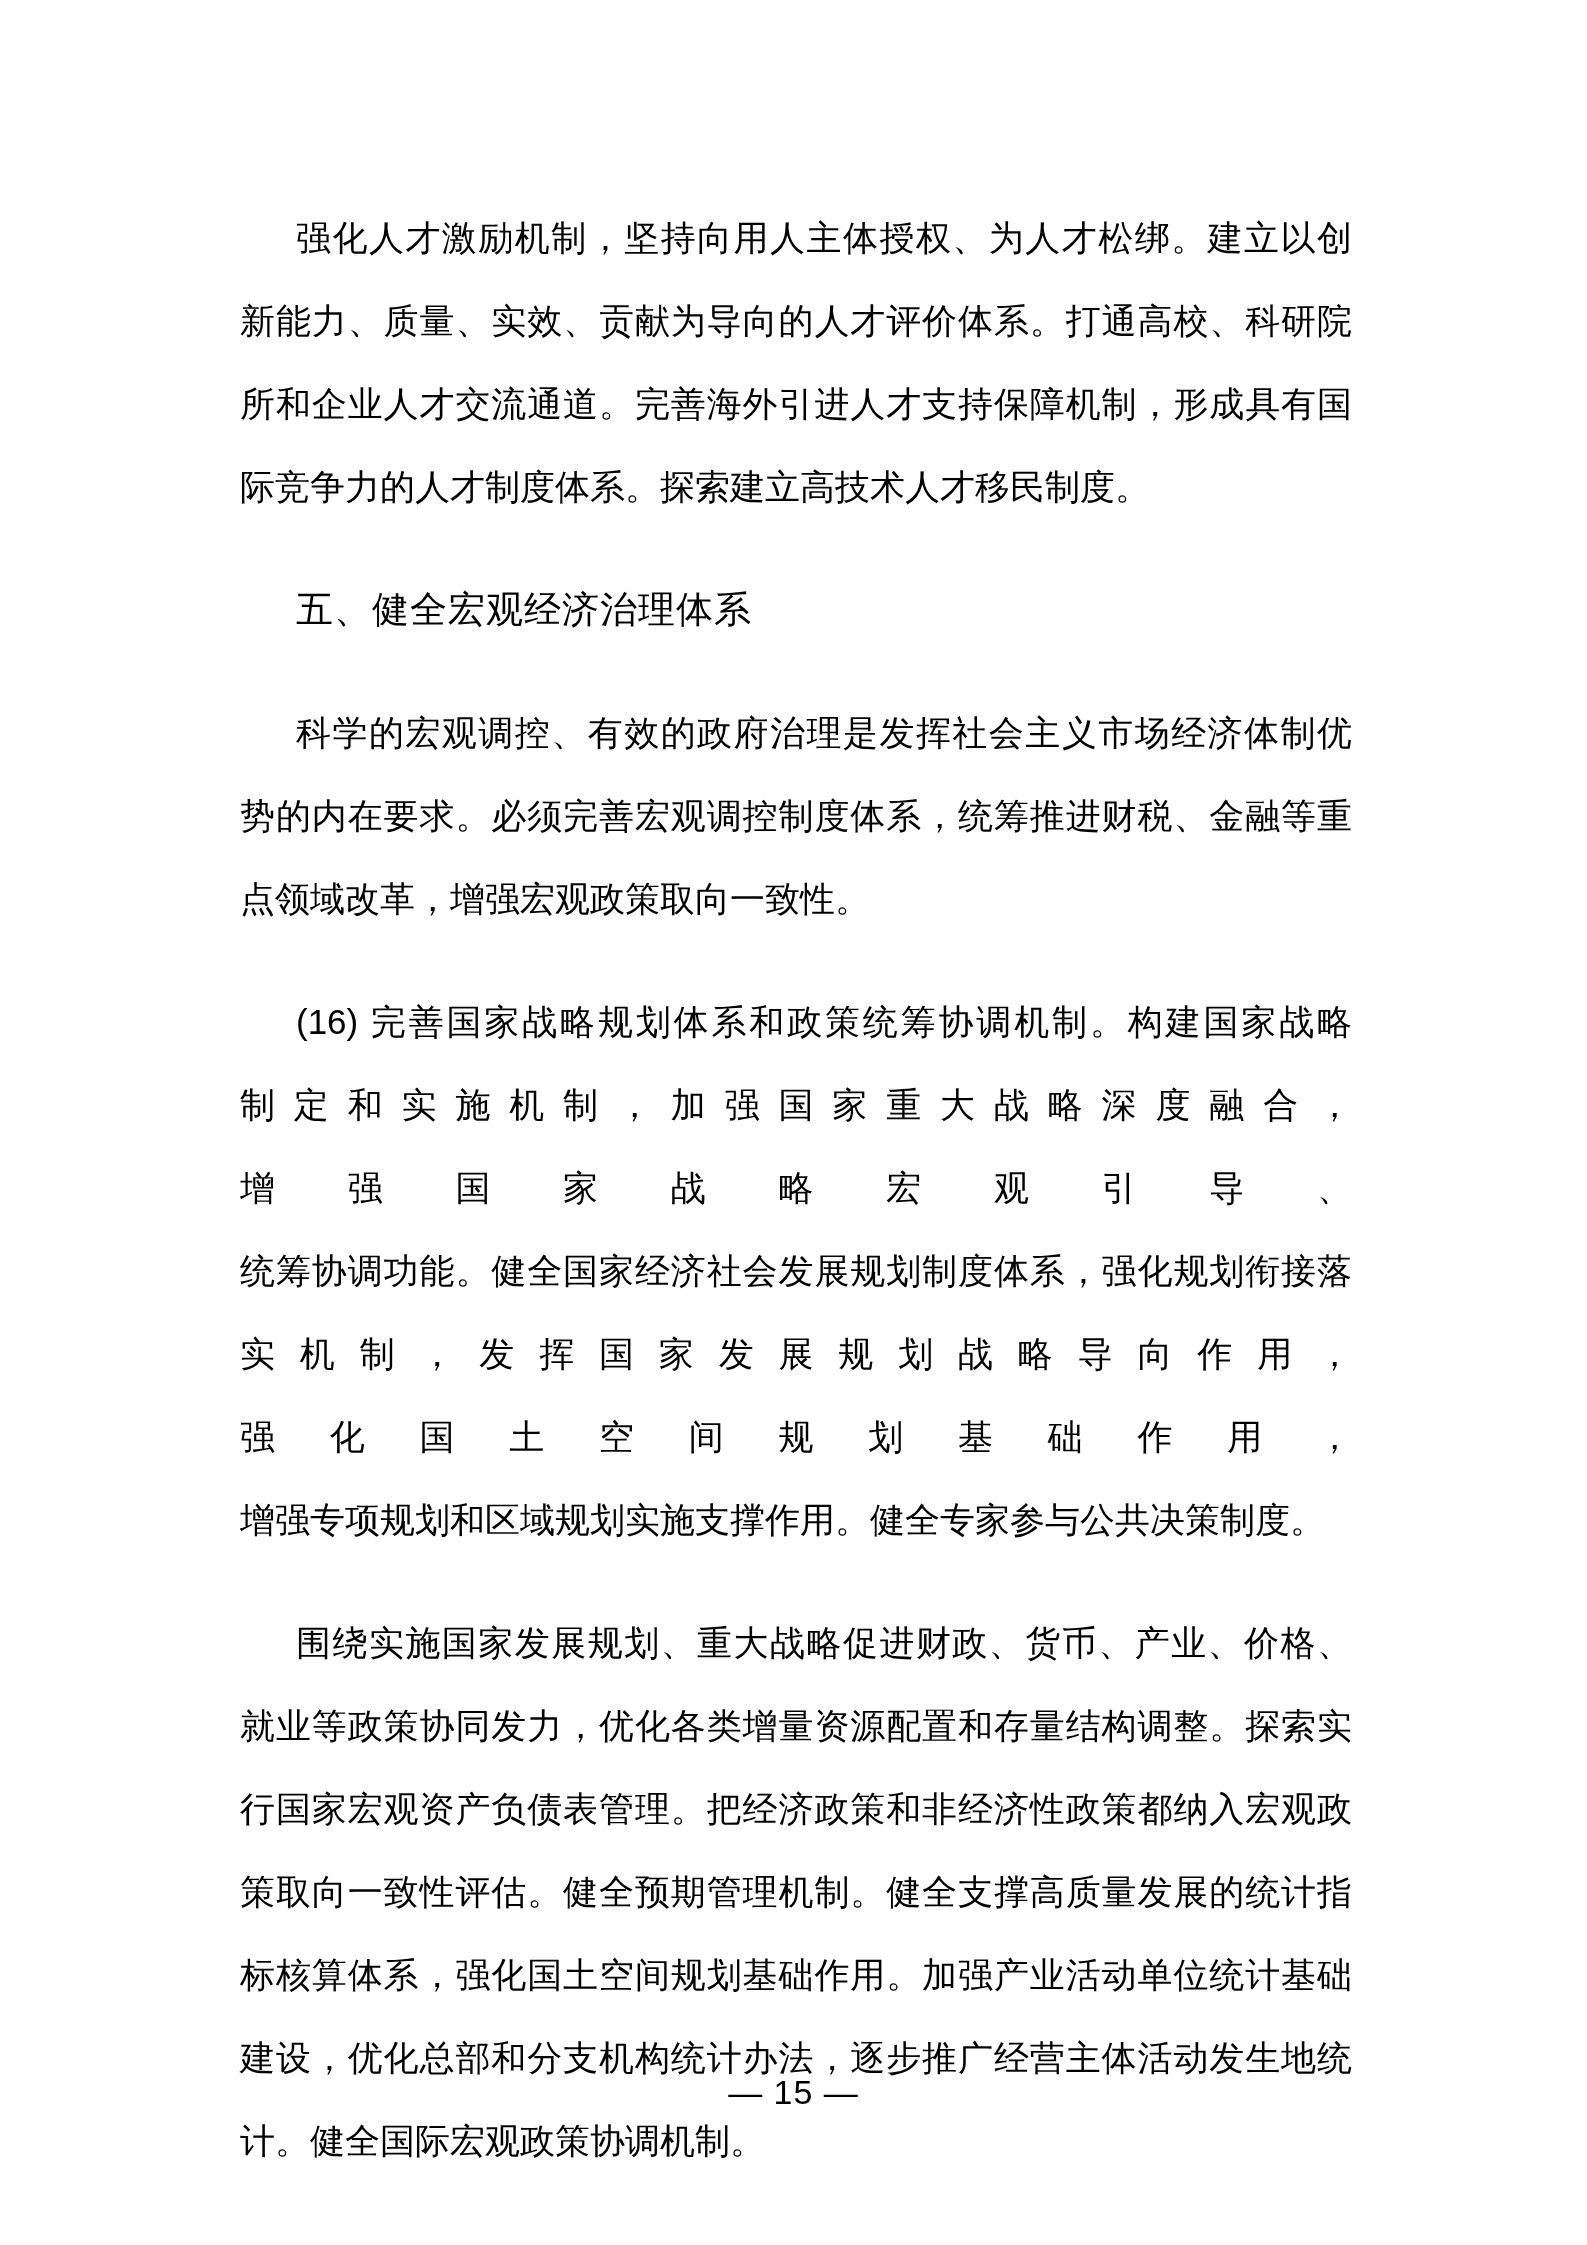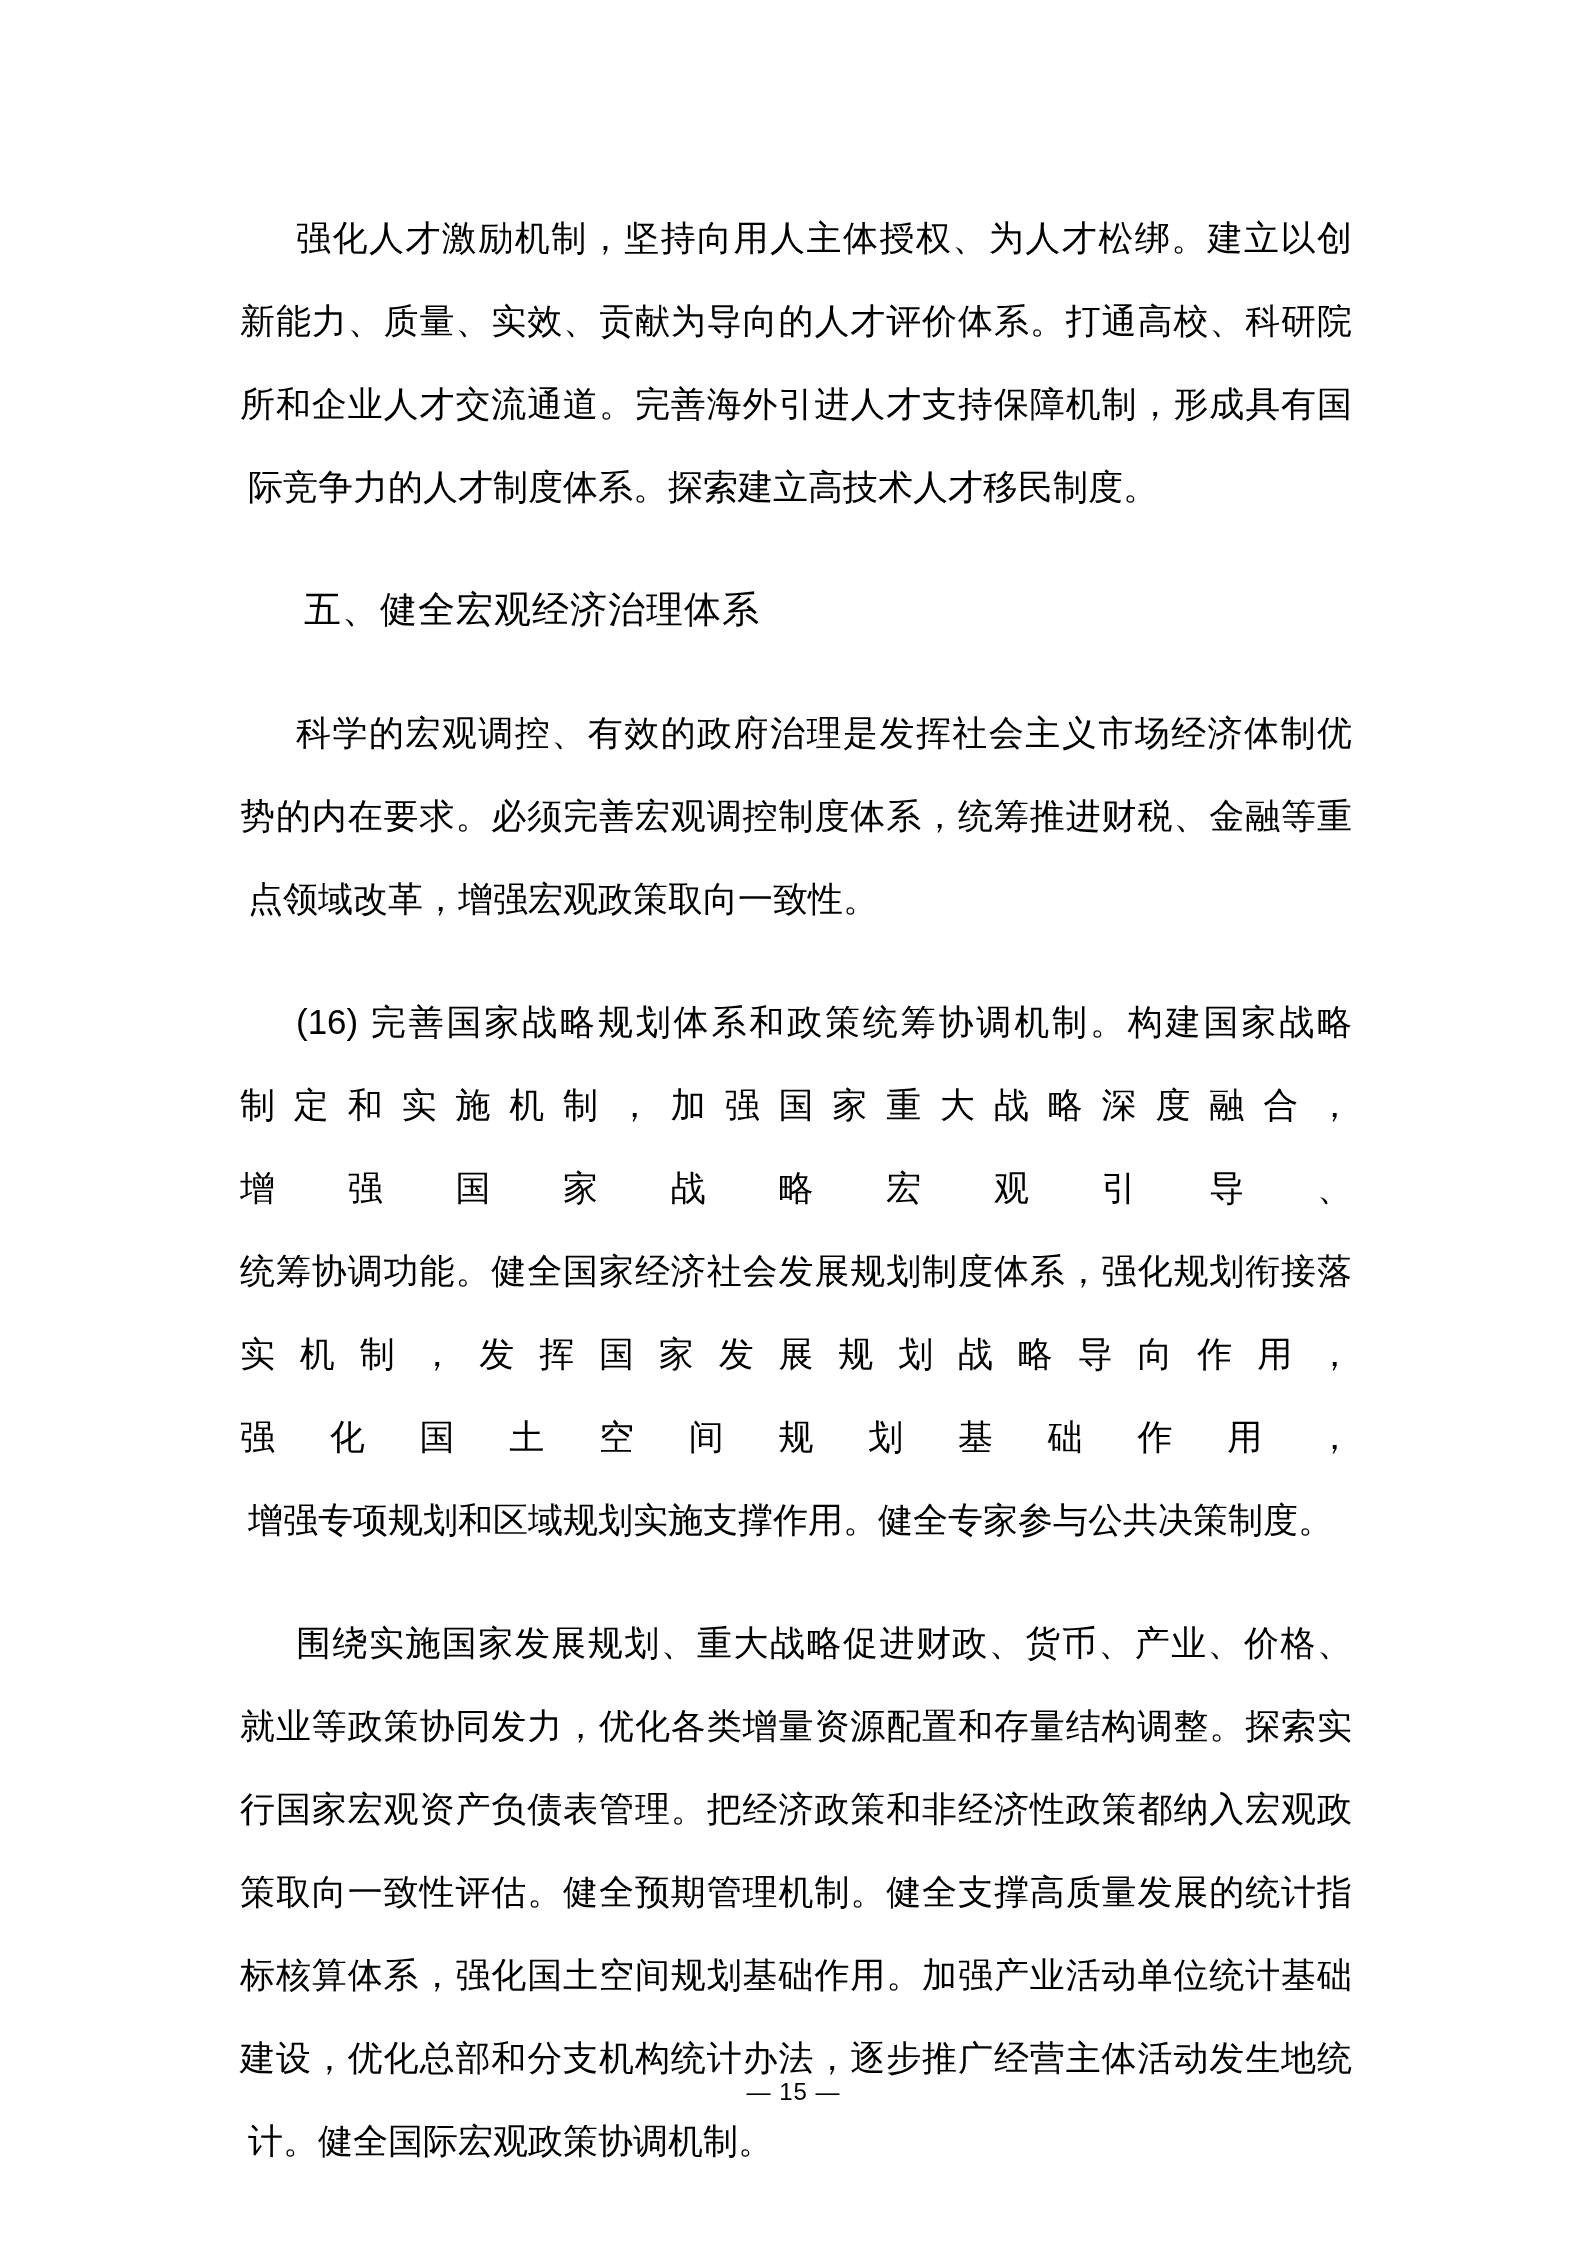--- a/index.html
+++ b/index.html
@@ -34,40 +34,39 @@
     word-break: keep-all;
   }
   
   .line.fill {
     text-align: justify;
     text-align-last: justify;
   }
   
   .line.tail {
     text-align: left;
-    margin-left: 8px;
   }
   .line.first {
     text-indent: 56px;
   }
   .heading .line {
     font-weight: normal;
     font-size: 37px;
     line-height: 83px;
     text-indent: 56px;
     text-align: left;
     letter-spacing: 1px;
   }
   .footer {
     position: absolute;
     left: 0;
     top: 2072px;
     width: 100%;
     text-align: center;
-    font-size: 24px;
+    font-size: 34px;
     line-height: 40px;
     color: #000000;
     letter-spacing: 1px;
   }
 </style>
 </head>
 <body>
 
 <div class="page">
   <div class="body-col">

